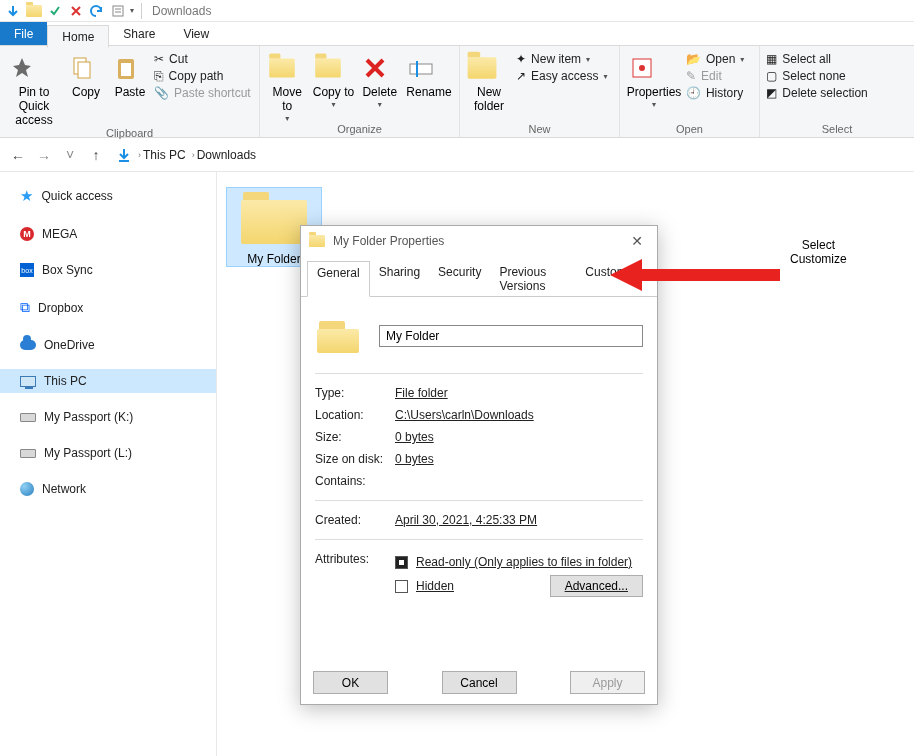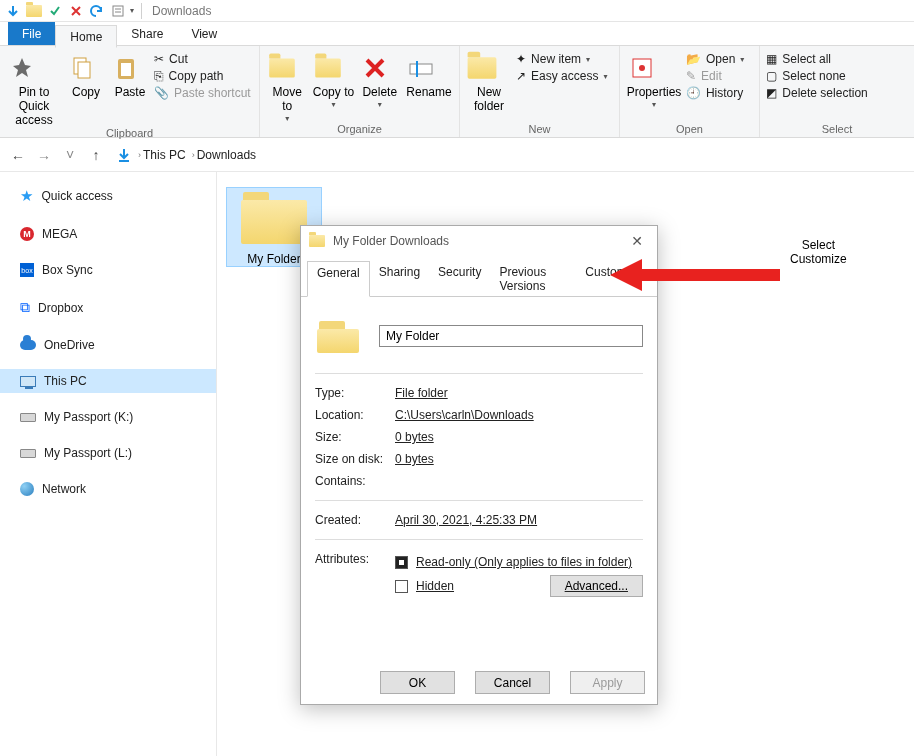--- a/index.html
+++ b/index.html
@@ -6,21 +6,21 @@
 body { background: #fff; width: 914px; height: 756px; position: relative; overflow: hidden; }
 
 
 .titlebar { height: 22px; background: #fff; display: flex; align-items: center; padding: 0 4px; border-bottom: 1px solid #e5e5e5; }
 .titlebar .qat { display: flex; align-items: center; gap: 3px; }
 .titlebar .qat-sep { width: 1px; height: 16px; background: #d0d0d0; margin: 0 4px; }
 .titlebar .title { margin-left: 6px; color: #777; }
 .qat .icon { width: 18px; height: 18px; display: flex; align-items: center; justify-content: center; }
 
 
-.tabrow { height: 24px; display: flex; align-items: stretch; border-bottom: 1px solid #dadada; padding-left: 8px; }
+.tabrow { height: 24px; display: flex; align-items: stretch; border-bottom: 1px solid #dadada; }
 .file-tab { background: #1979ca; color: #fff; padding: 4px 14px; display: flex; align-items: center; }
 .tab { padding: 4px 14px; display: flex; align-items: center; color: #222; }
 .tab.sel { border: 1px solid #dadada; border-bottom: 1px solid #f5f6f7; background: #f5f6f7; position: relative; top: 3px; }
 
 
 .ribbon { background: #f5f6f7; height: 92px; display: flex; border-bottom: 1px solid #dadada; }
 .rgroup { border-right: 1px solid #e3e3e3; display: flex; flex-direction: column; }
 .rgroup .body { flex: 1; display: flex; align-items: flex-start; padding: 4px 6px 0 6px; gap: 4px; }
 .rgroup .label { text-align: center; font-size: 11px; color: #666; padding-bottom: 2px; }
 .bigbtn { display: flex; flex-direction: column; width: 56px; text-align: center; line-height: 1.15; padding-top: 2px; }
@@ -65,21 +65,21 @@
 .dlg-hdr input { flex: 1; height: 22px; border: 1px solid #888; padding: 0 6px; font-size: 12px; }
 .dlg-sep { border-top: 1px solid #ddd; margin: 8px 0; }
 .kv { display: flex; padding: 4px 0; }
 .kv .k { width: 80px; color: #222; }
 .kv .v { flex: 1; color: #222; text-decoration: underline; }
 .attr-row { display: flex; align-items: center; gap: 8px; padding: 3px 0; }
 .chk { width: 13px; height: 13px; border: 1px solid #555; display: inline-flex; align-items: center; justify-content: center; }
 .chk.filled { background: #222; }
 .chk.filled::after { content: ""; width: 5px; height: 5px; background: #fff; }
 .advbtn { margin-left: auto; height: 22px; padding: 0 14px; border: 1px solid #adadad; background: #e1e1e1; }
-.dlg-buttons { display: flex; justify-content: flex-end; gap: 20px; padding: 10px 12px; }
+.dlg-buttons { display: flex; justify-content: space-between; gap: 8px; padding: 10px 12px; }
 .dlg-buttons button { width: 75px; height: 23px; border: 1px solid #adadad; background: #e1e1e1; }
 .dlg-buttons button.dis { color: #9a9a9a; background: #efefef; }
 
 
 .arrow { position: absolute; left: 610px; top: 264px; width: 170px; height: 22px; }
 .arrow-body { position: absolute; left: 30px; top: 5px; right: 0; height: 12px; background: #e8221f; }
 .arrow-head { position: absolute; left: 0; top: -5px; width: 0; height: 0; border-right: 32px solid #e8221f; border-top: 16px solid transparent; border-bottom: 16px solid transparent; }
 .annot { position: absolute; left: 790px; top: 238px; font-size: 18px; color: #000; line-height: 1.2; text-align: center; }
 
 
@@ -388,21 +388,21 @@
           <div class="bod"></div>
         </div>
       <div>My Folder</div>
     </div>
   </div>
 </div>
 
 <div class="dialog">
   <div class="dlg-title">
     <span class="ic-folder-s" style="margin-right:8px"></span>
-    <span>My Folder Downloads</span>
+    <span>My Folder Properties</span>
     <span class="x">✕</span>
   </div>
   <div class="dlg-tabs">
     <div class="dlg-tab active">General</div>
     <div class="dlg-tab">Sharing</div>
     <div class="dlg-tab">Security</div>
     <div class="dlg-tab">Previous Versions</div>
     <div class="dlg-tab">Customize</div>
   </div>
   <div class="dlg-body">

